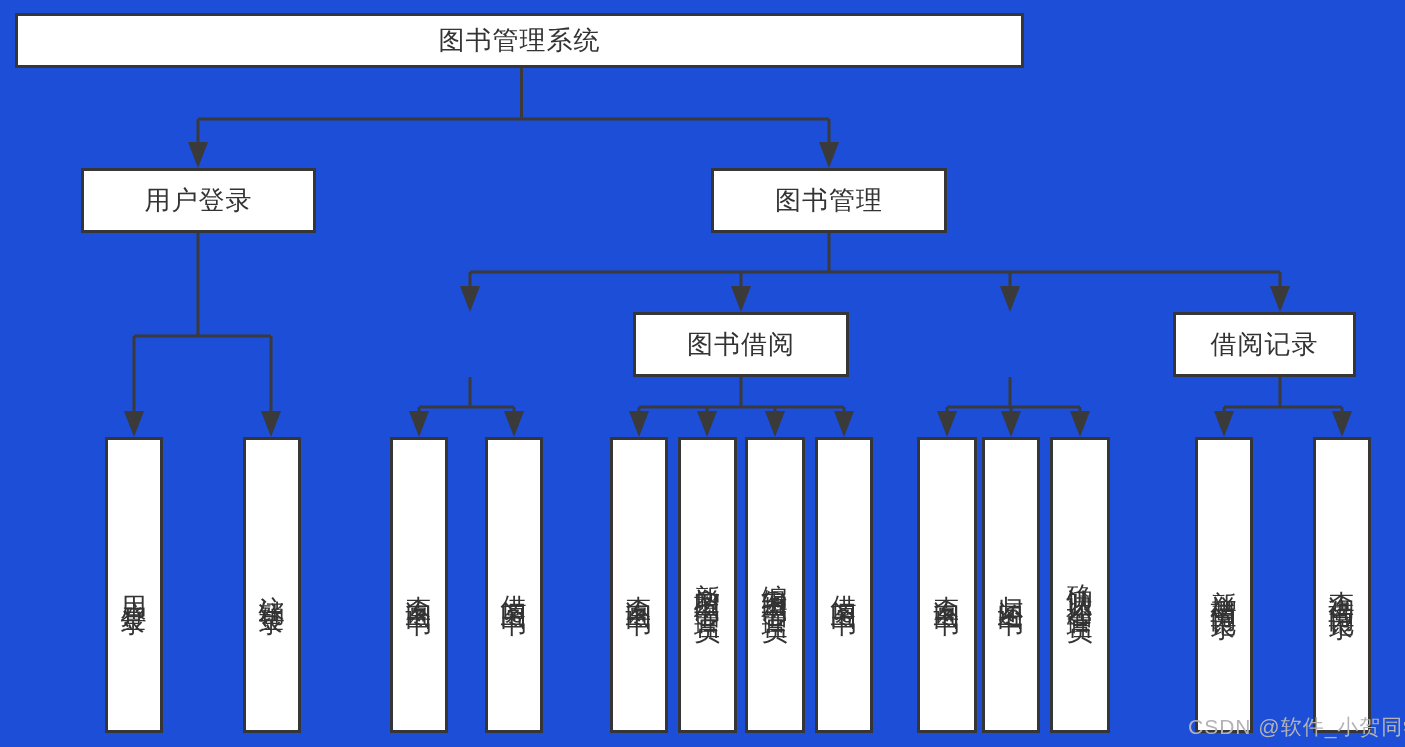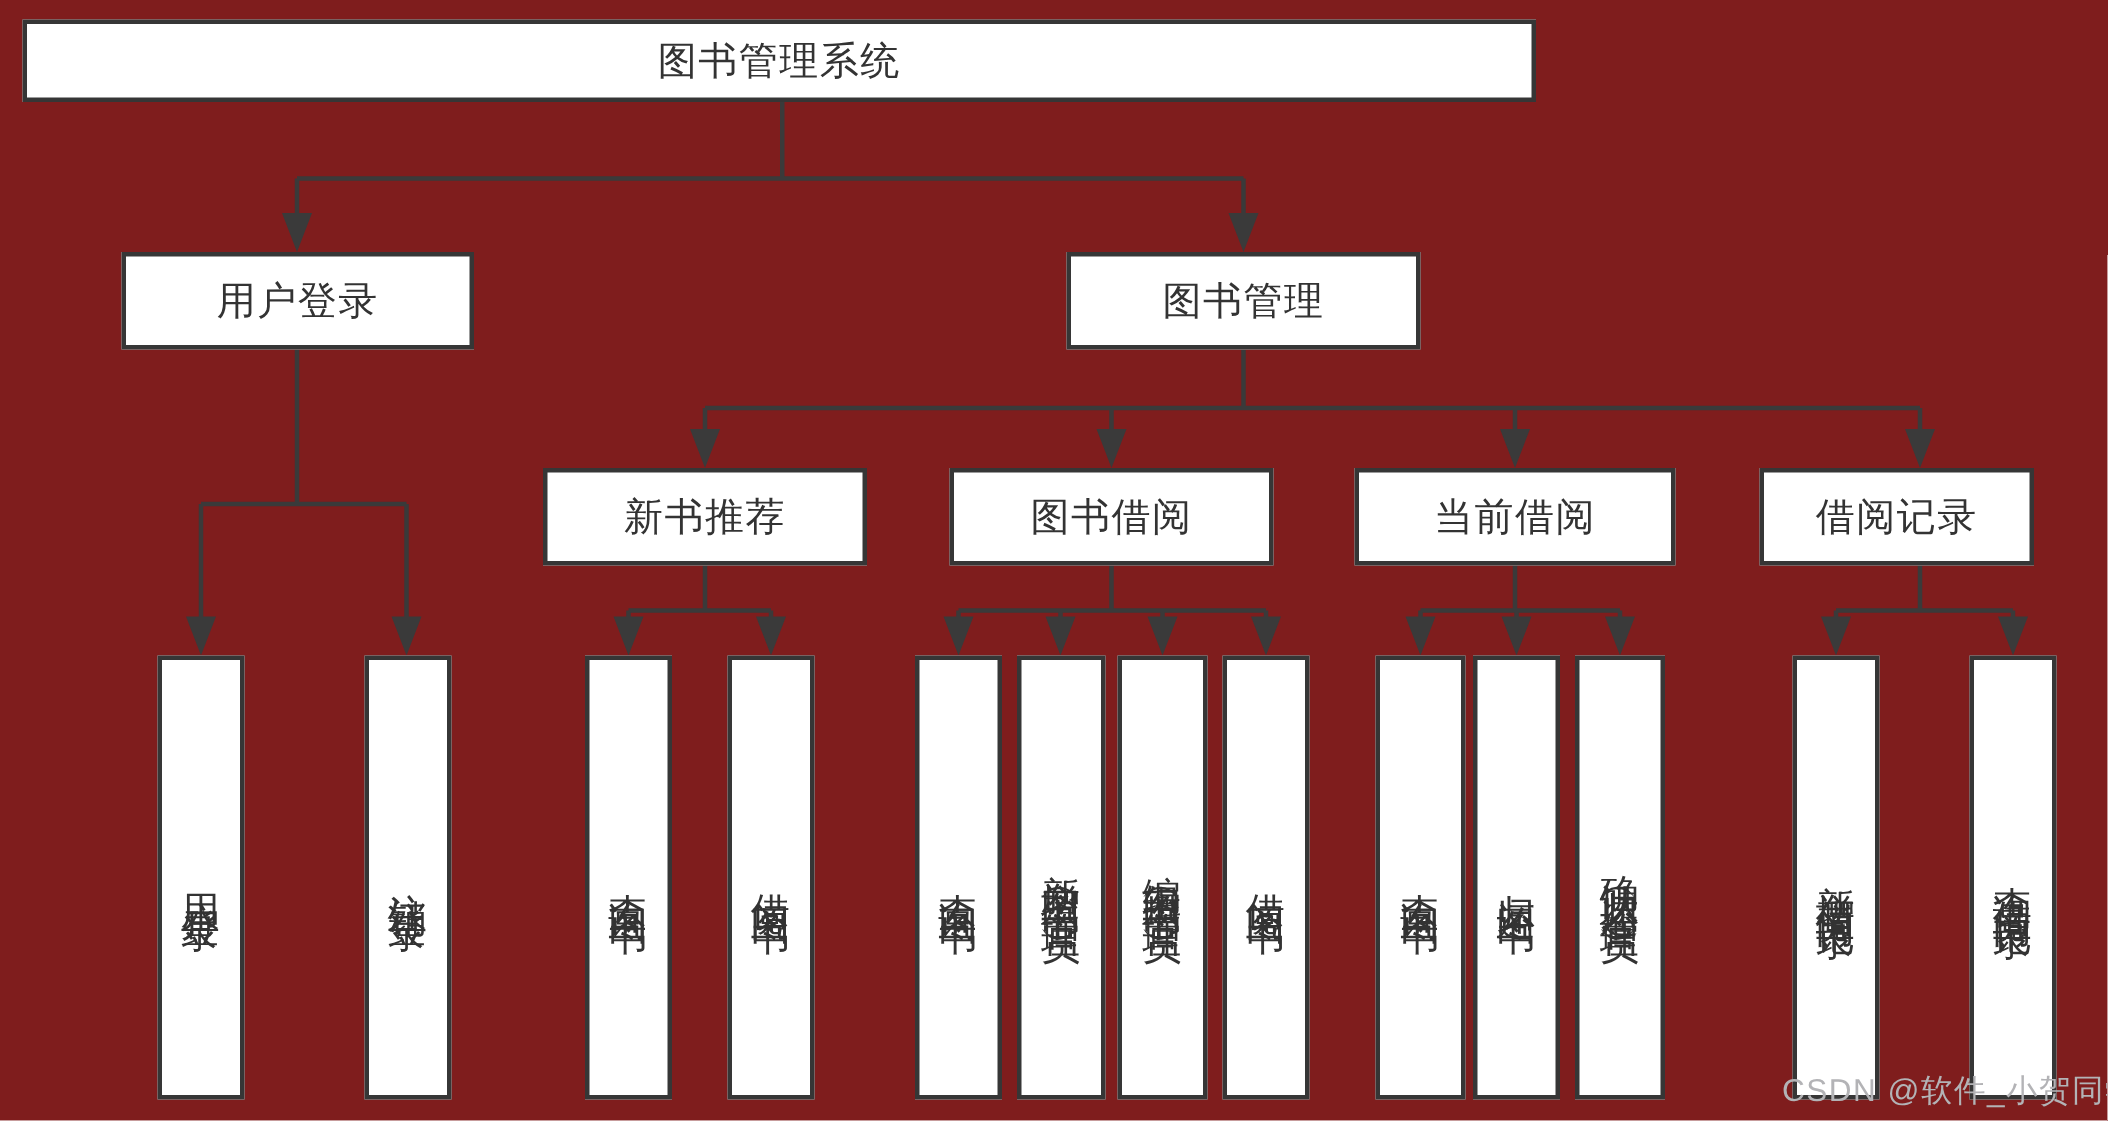--- a/index.html
+++ b/index.html
@@ -1,21 +1,21 @@
 <!DOCTYPE html>
 <html lang="zh"><head>
 <meta charset="utf-8">
 <title>图书管理系统</title>
 <style>
   * { box-sizing: border-box; }
   html, body { margin: 0; padding: 0; background: #ffffff; }
   .stage {
     position: relative;
     width: 1405px; height: 747px;
-    background: #7f1d1d;
+    background: #1d4ed8;
     font-family: "Liberation Sans", "DejaVu Sans", sans-serif;
     color: #333333;
     overflow: hidden;
   }
   .wires { position: absolute; left: 0; top: 0; width: 1405px; height: 747px; }
   .wires path { stroke: #3a3a3a; stroke-width: 3; fill: none; }
   .wires polygon { fill: #3a3a3a; stroke: none; }
   .node {
     position: absolute;
     background: #ffffff;
@@ -116,28 +116,22 @@
     <span>图书管理系统</span>
   </div>
 
   <div class="node hnode l1-a">
     <span>用户登录</span>
   </div>
   <div class="node hnode l1-b">
     <span>图书管理</span>
   </div>
 
-  <div class="node hnode l2-a">
-    <span>新书推荐</span>
-  </div>
   <div class="node hnode l2-b">
     <span>图书借阅</span>
-  </div>
-  <div class="node hnode l2-c">
-    <span>当前借阅</span>
   </div>
   <div class="node hnode l2-d">
     <span>借阅记录</span>
   </div>
 
   <div class="node leaf lf1">
     <span class="vtext">用户登录</span>
   </div>
   <div class="node leaf lf2">
     <span class="vtext">注销登录</span>

